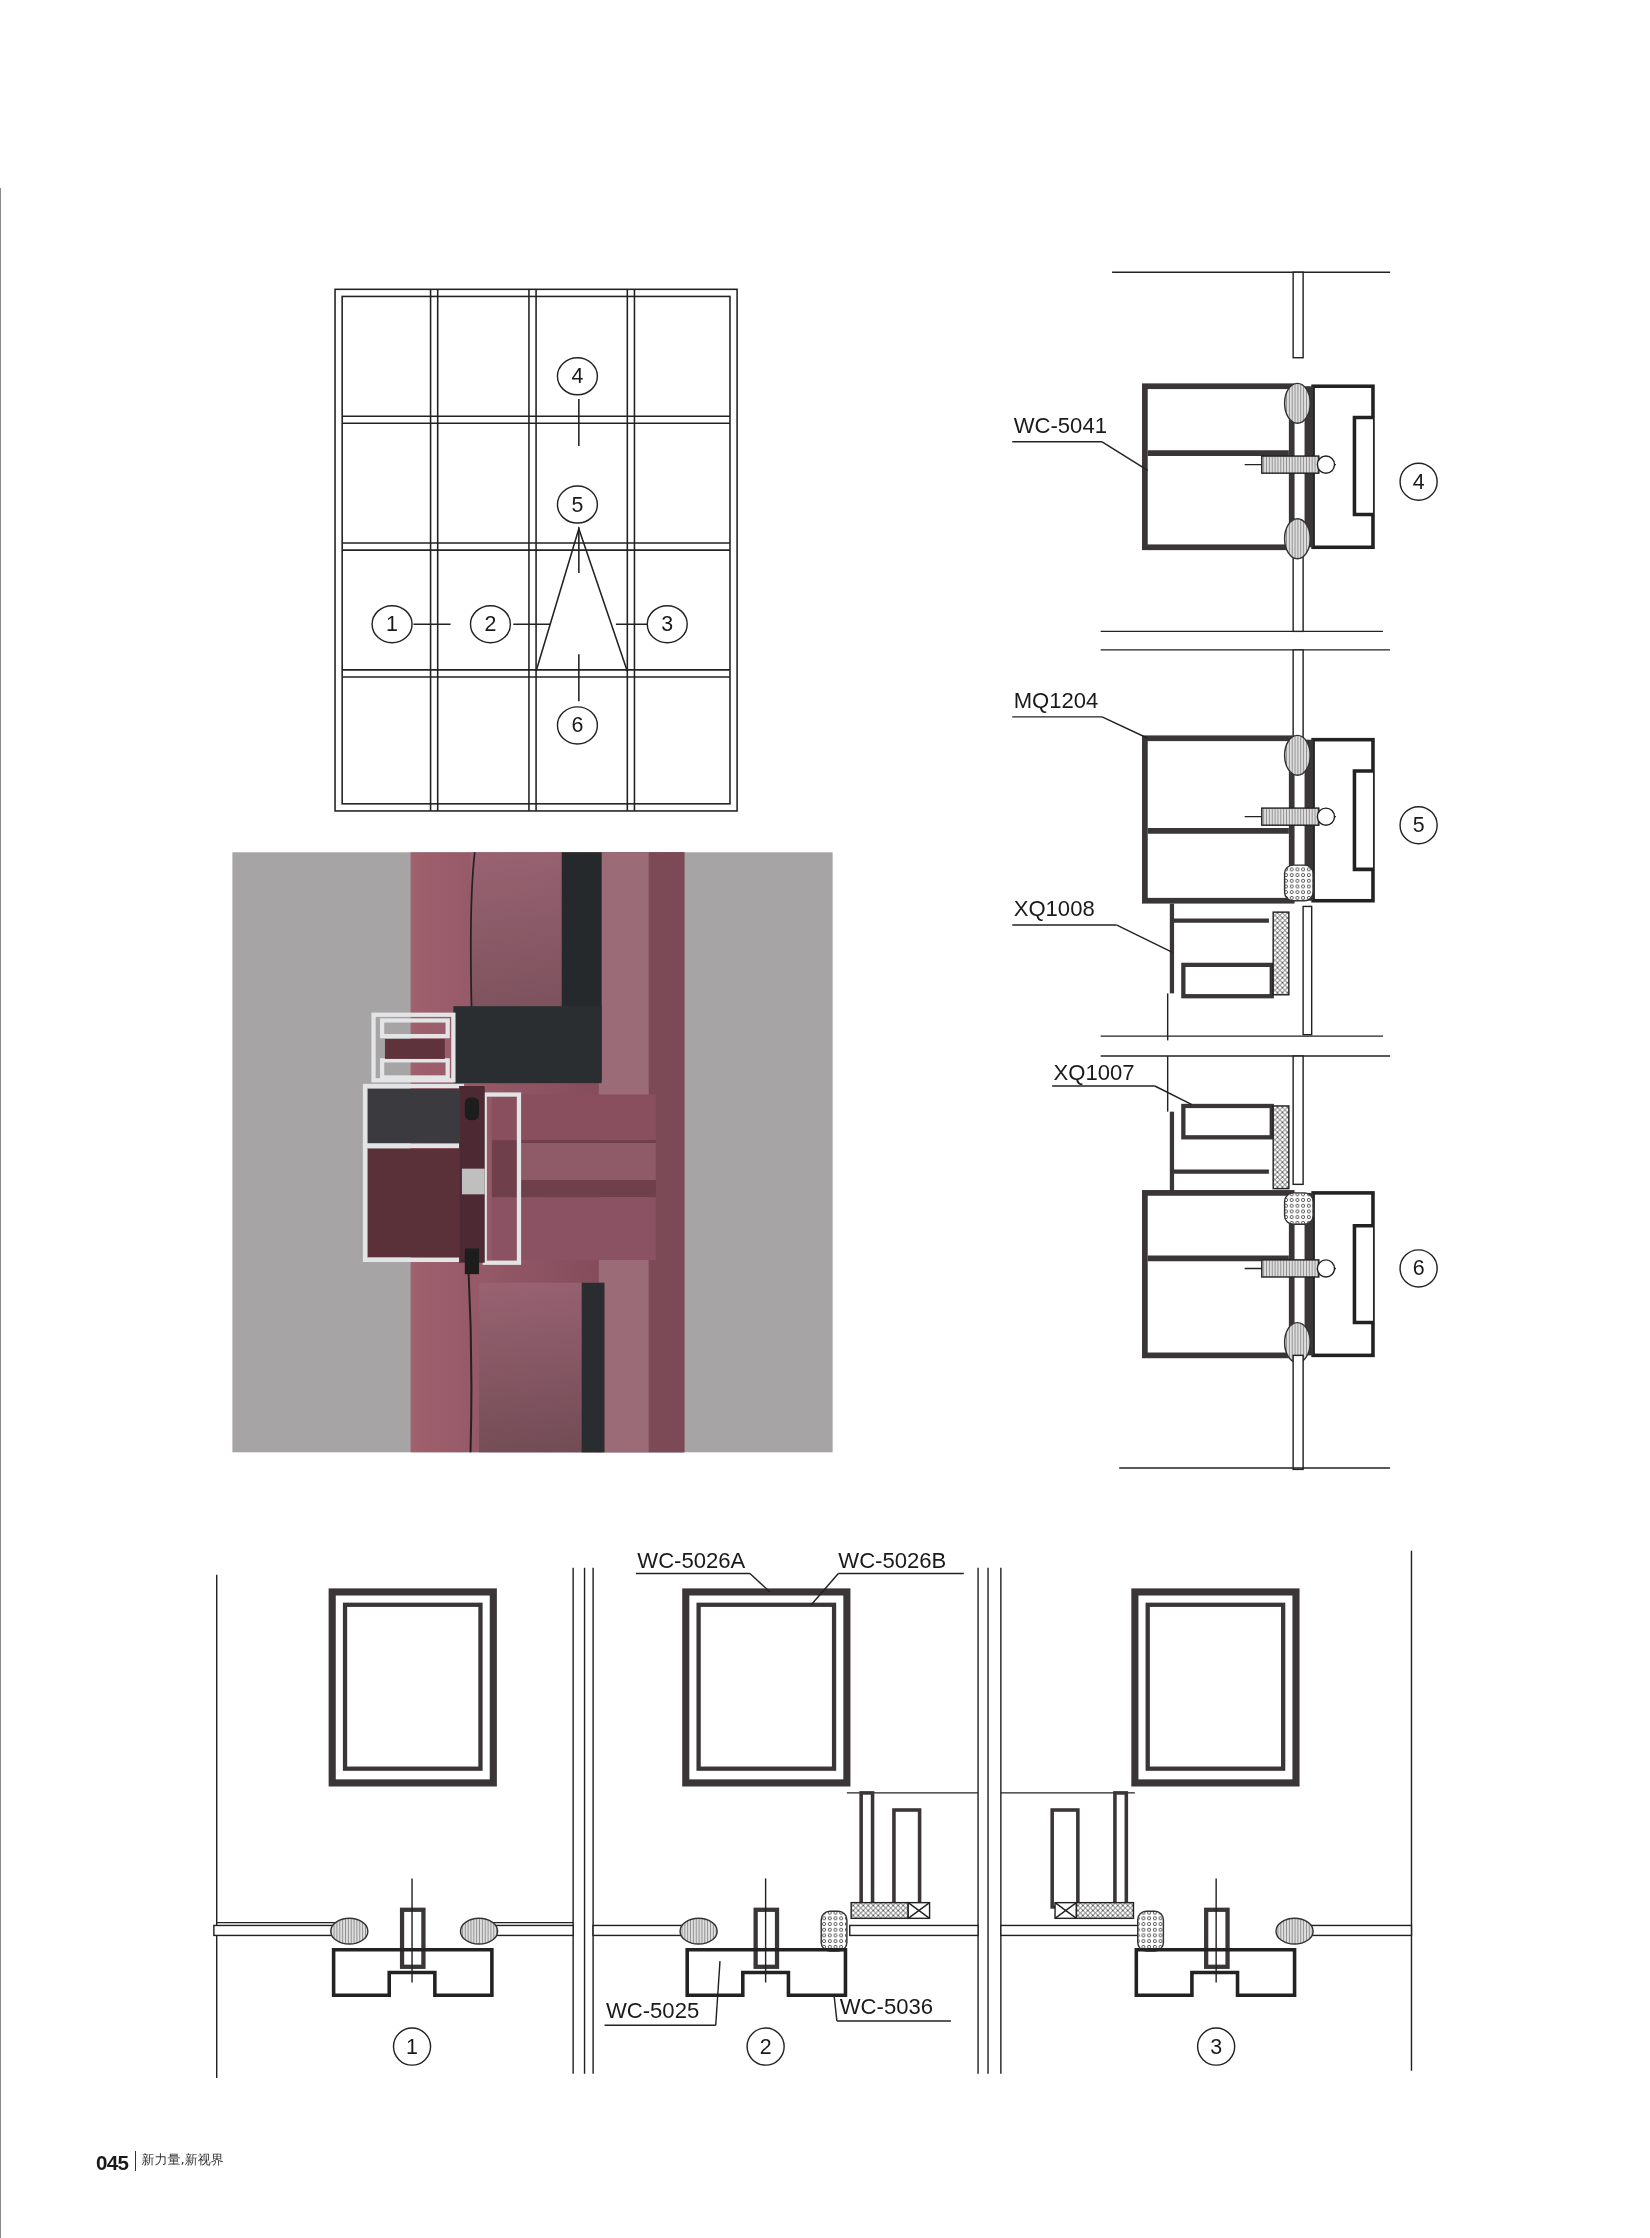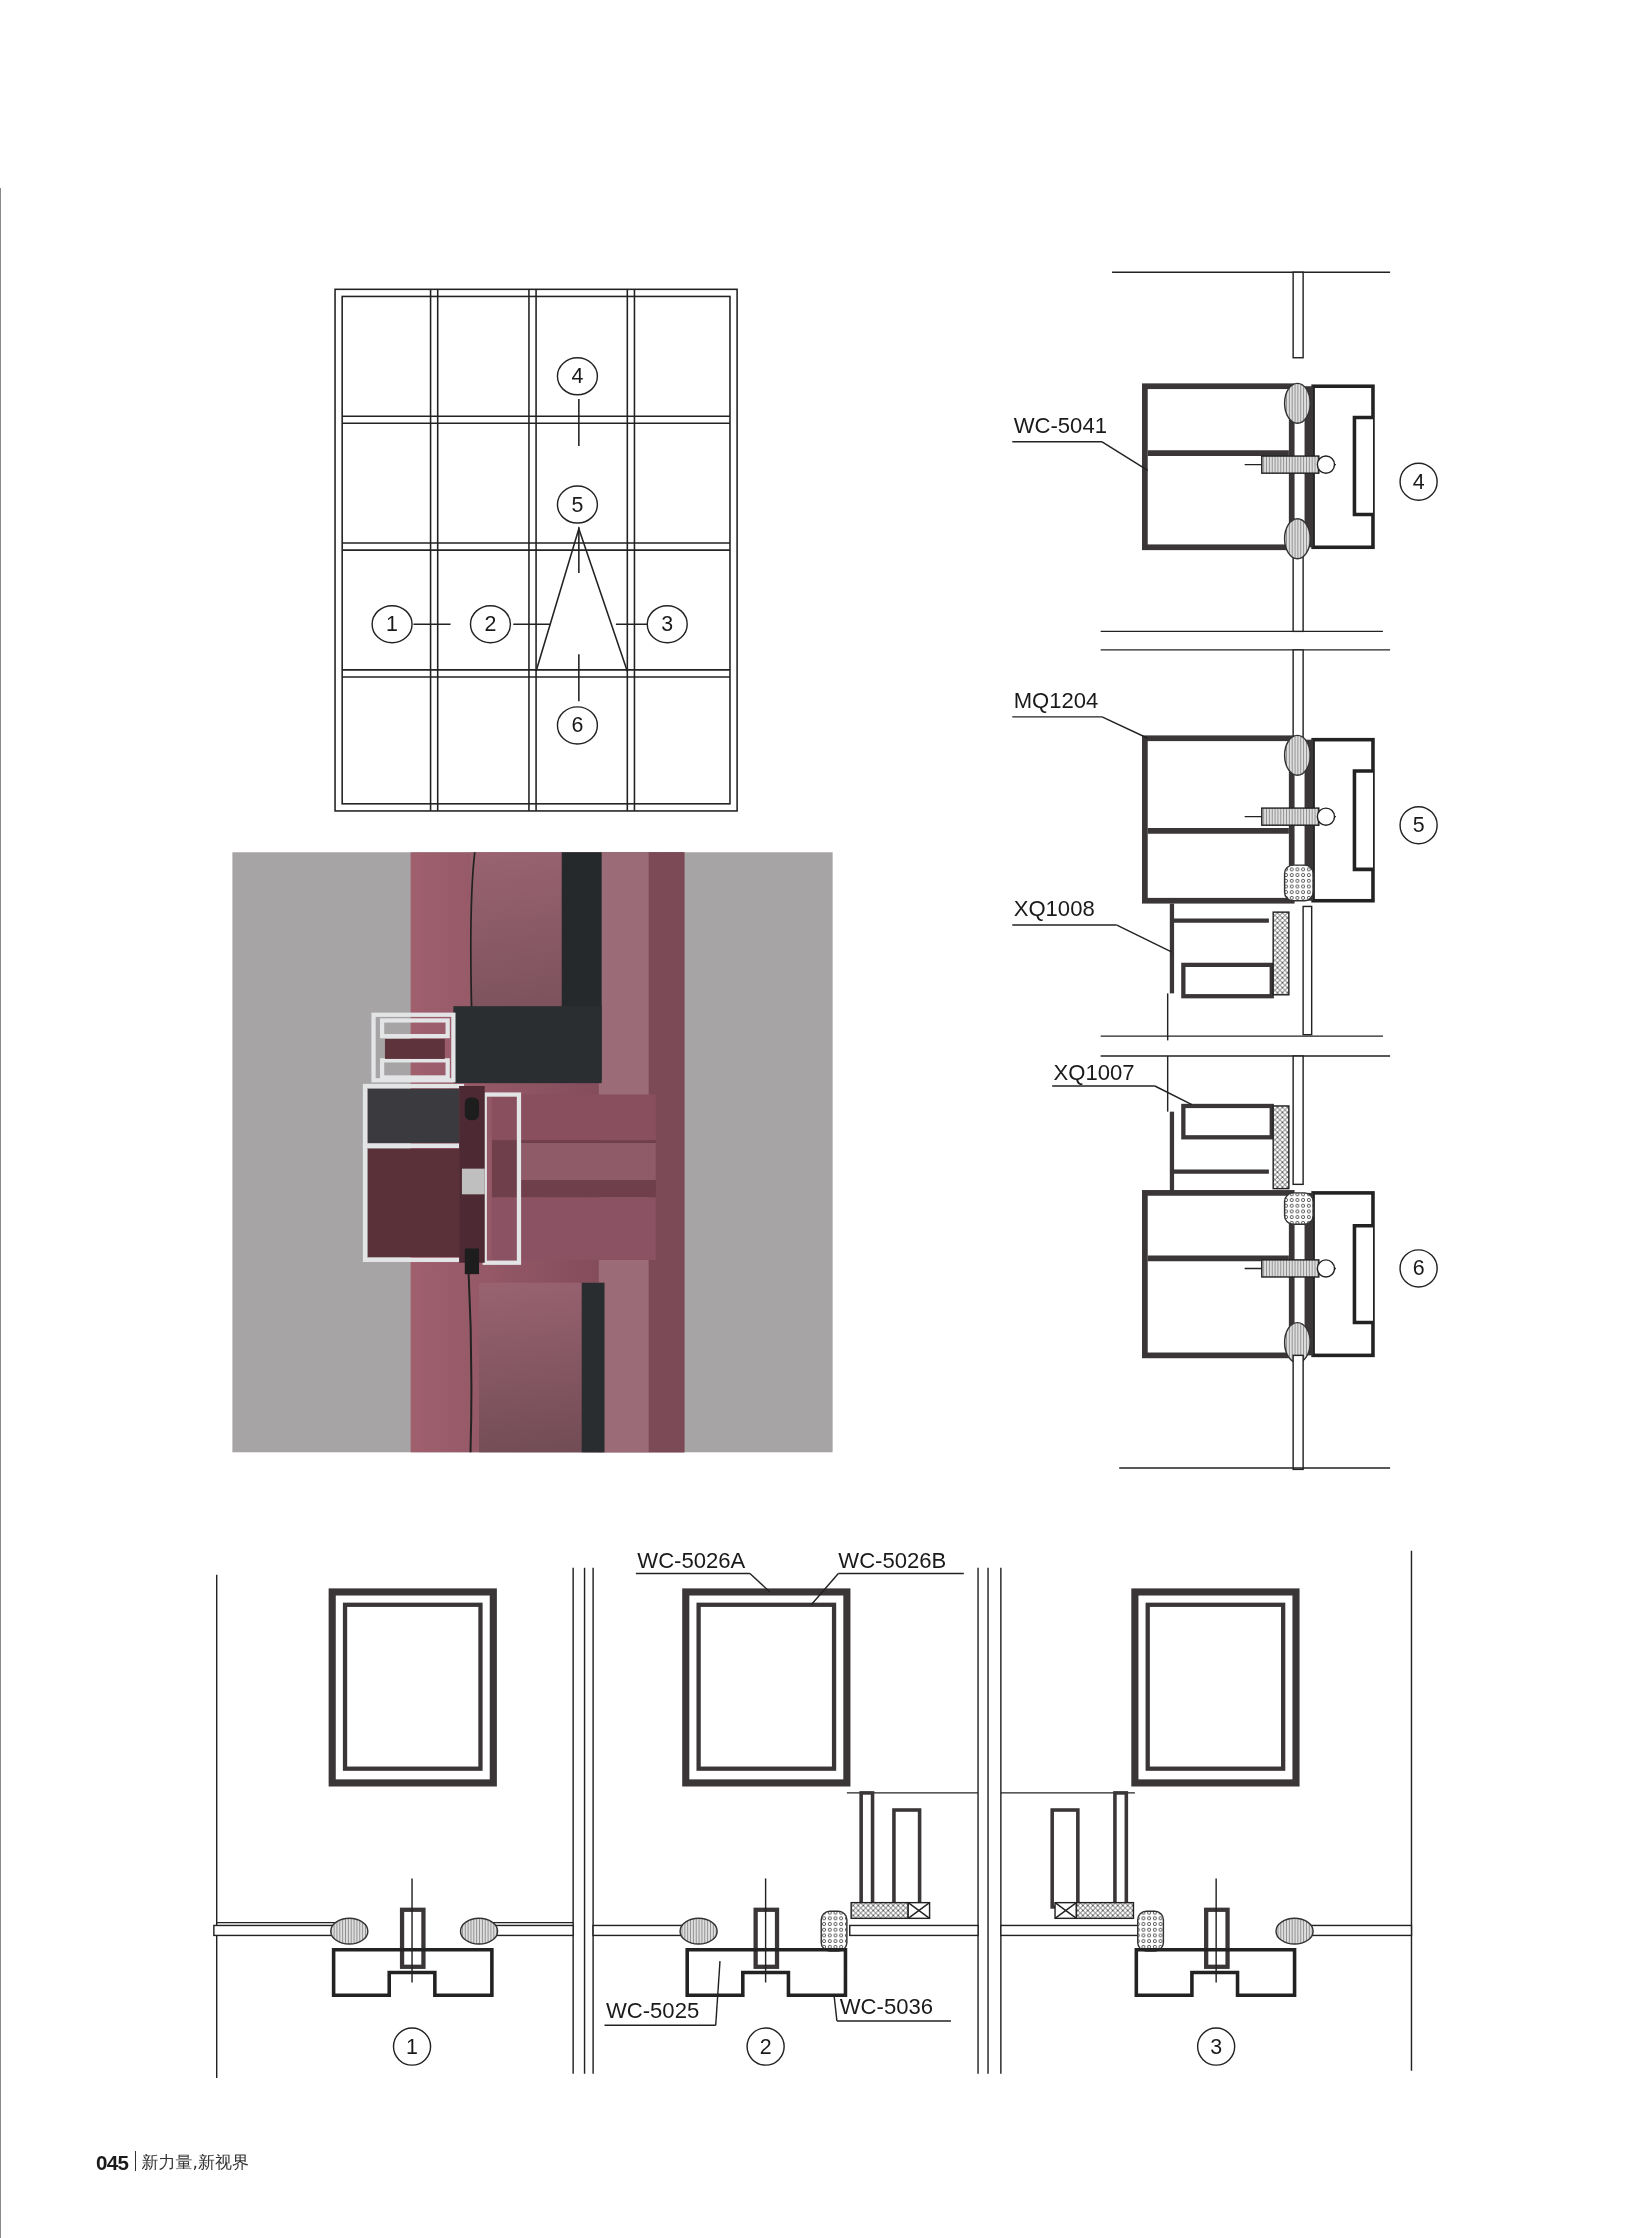--- a/index.html
+++ b/index.html
@@ -5,21 +5,21 @@
   html, body { margin: 0; padding: 0; background: #ffffff; }
   body { width: 1651px; height: 2239px; position: relative; overflow: hidden; font-family: "Liberation Sans", sans-serif; }
   .page { position: absolute; left: 0; top: 0; width: 1651px; height: 2239px; }
   .left-rule { position: absolute; left: 0; top: 188px; width: 1.3px; height: 2051px; background: #8a8a8a; }
   svg.drawing { position: absolute; left: 0; top: 0; width: 1651px; height: 2239px; }
   .lbl { font-family: "Liberation Sans", sans-serif; font-size: 15.5px; fill: #1a1a1a; }
   .num { font-family: "Liberation Sans", sans-serif; font-size: 15px; fill: #1a1a1a; text-anchor: middle; dominant-baseline: central; }
   .footer { position: absolute; left: 96px; top: 2151px; display: flex; height: 27px; }
   .footer .page-no { font-family: "Liberation Sans", sans-serif; font-weight: bold; font-size: 20.6px; color: #1a1a1a; letter-spacing: -0.7px; }
   .footer .sep { width: 1.3px; height: 20px; background: #333; margin: 0 5.3px 0 6.7px; }
-  .footer .slogan { font-family: "DejaVu Sans", sans-serif; font-size: 17px; color: #333; }
+  .footer .slogan { font-family: "DejaVu Sans", sans-serif; font-size: 13px; color: #333; }
 </style>
 </head>
 <body>
 
 <div class="page">
   <div class="left-rule"></div>
 
   <svg class="drawing" viewBox="0 0 1158 1571" preserveAspectRatio="none" xmlns="http://www.w3.org/2000/svg">
     <defs>
       <pattern id="dots" width="4" height="4" patternUnits="userSpaceOnUse">

